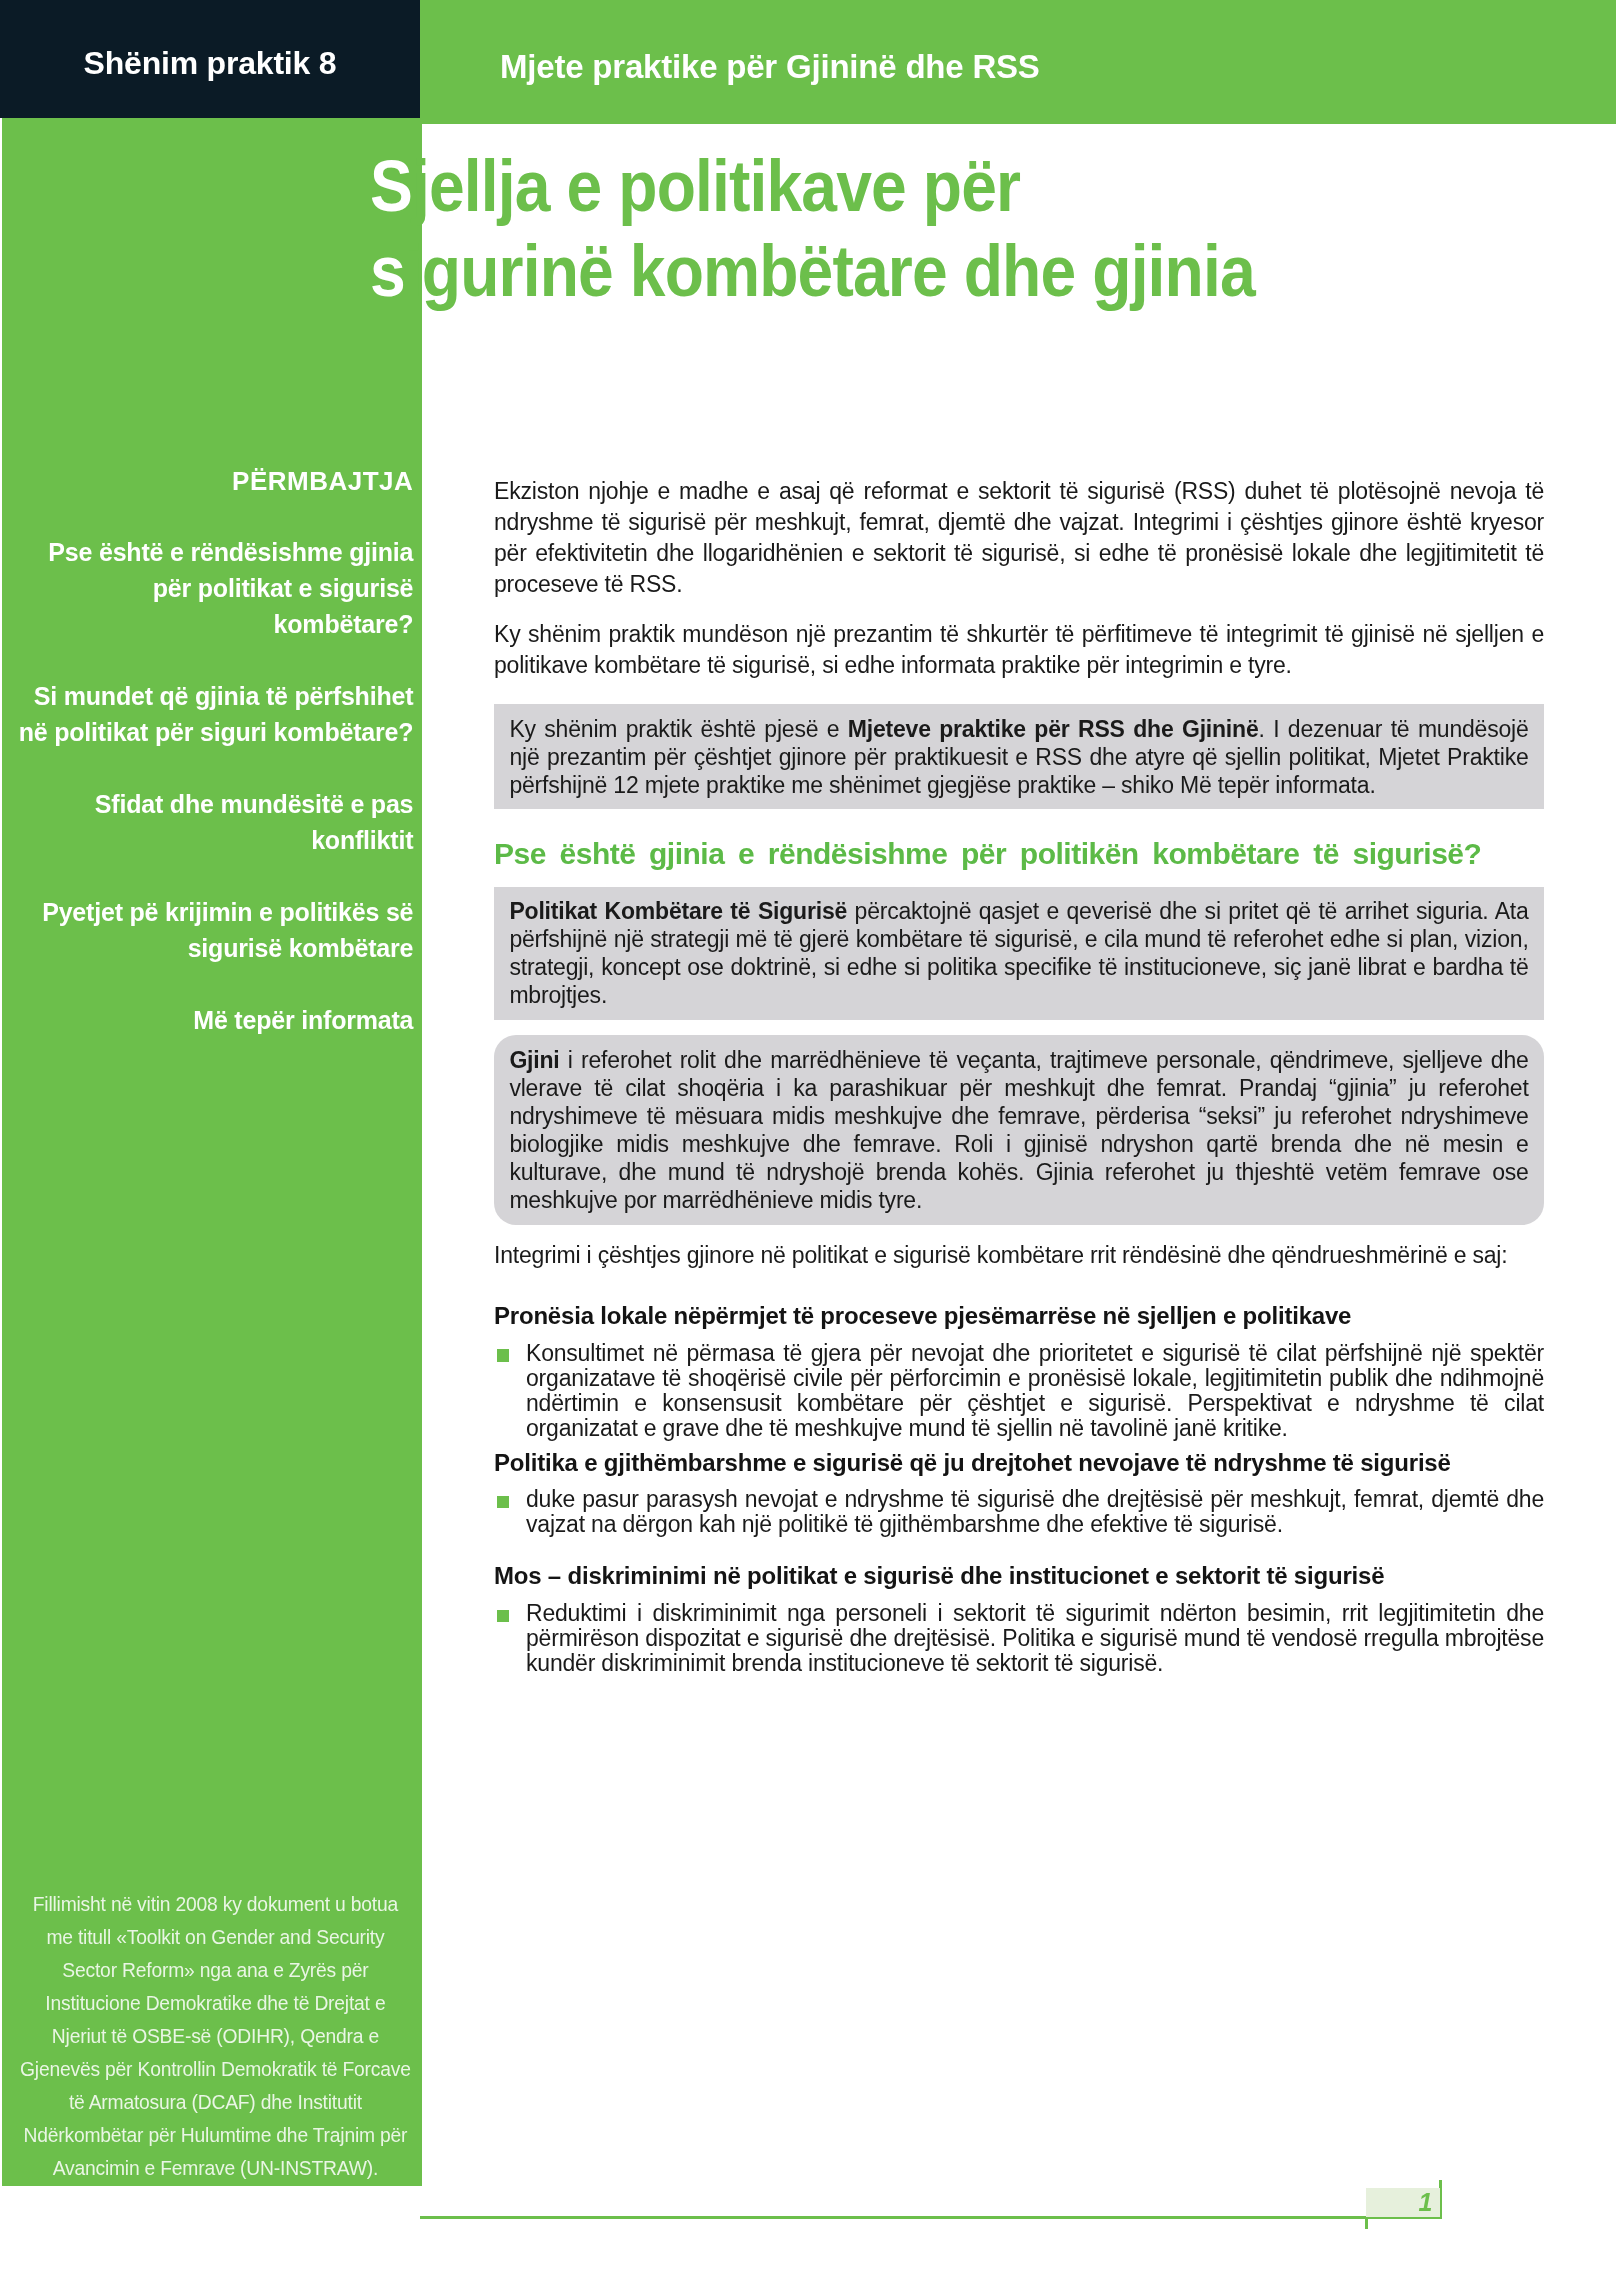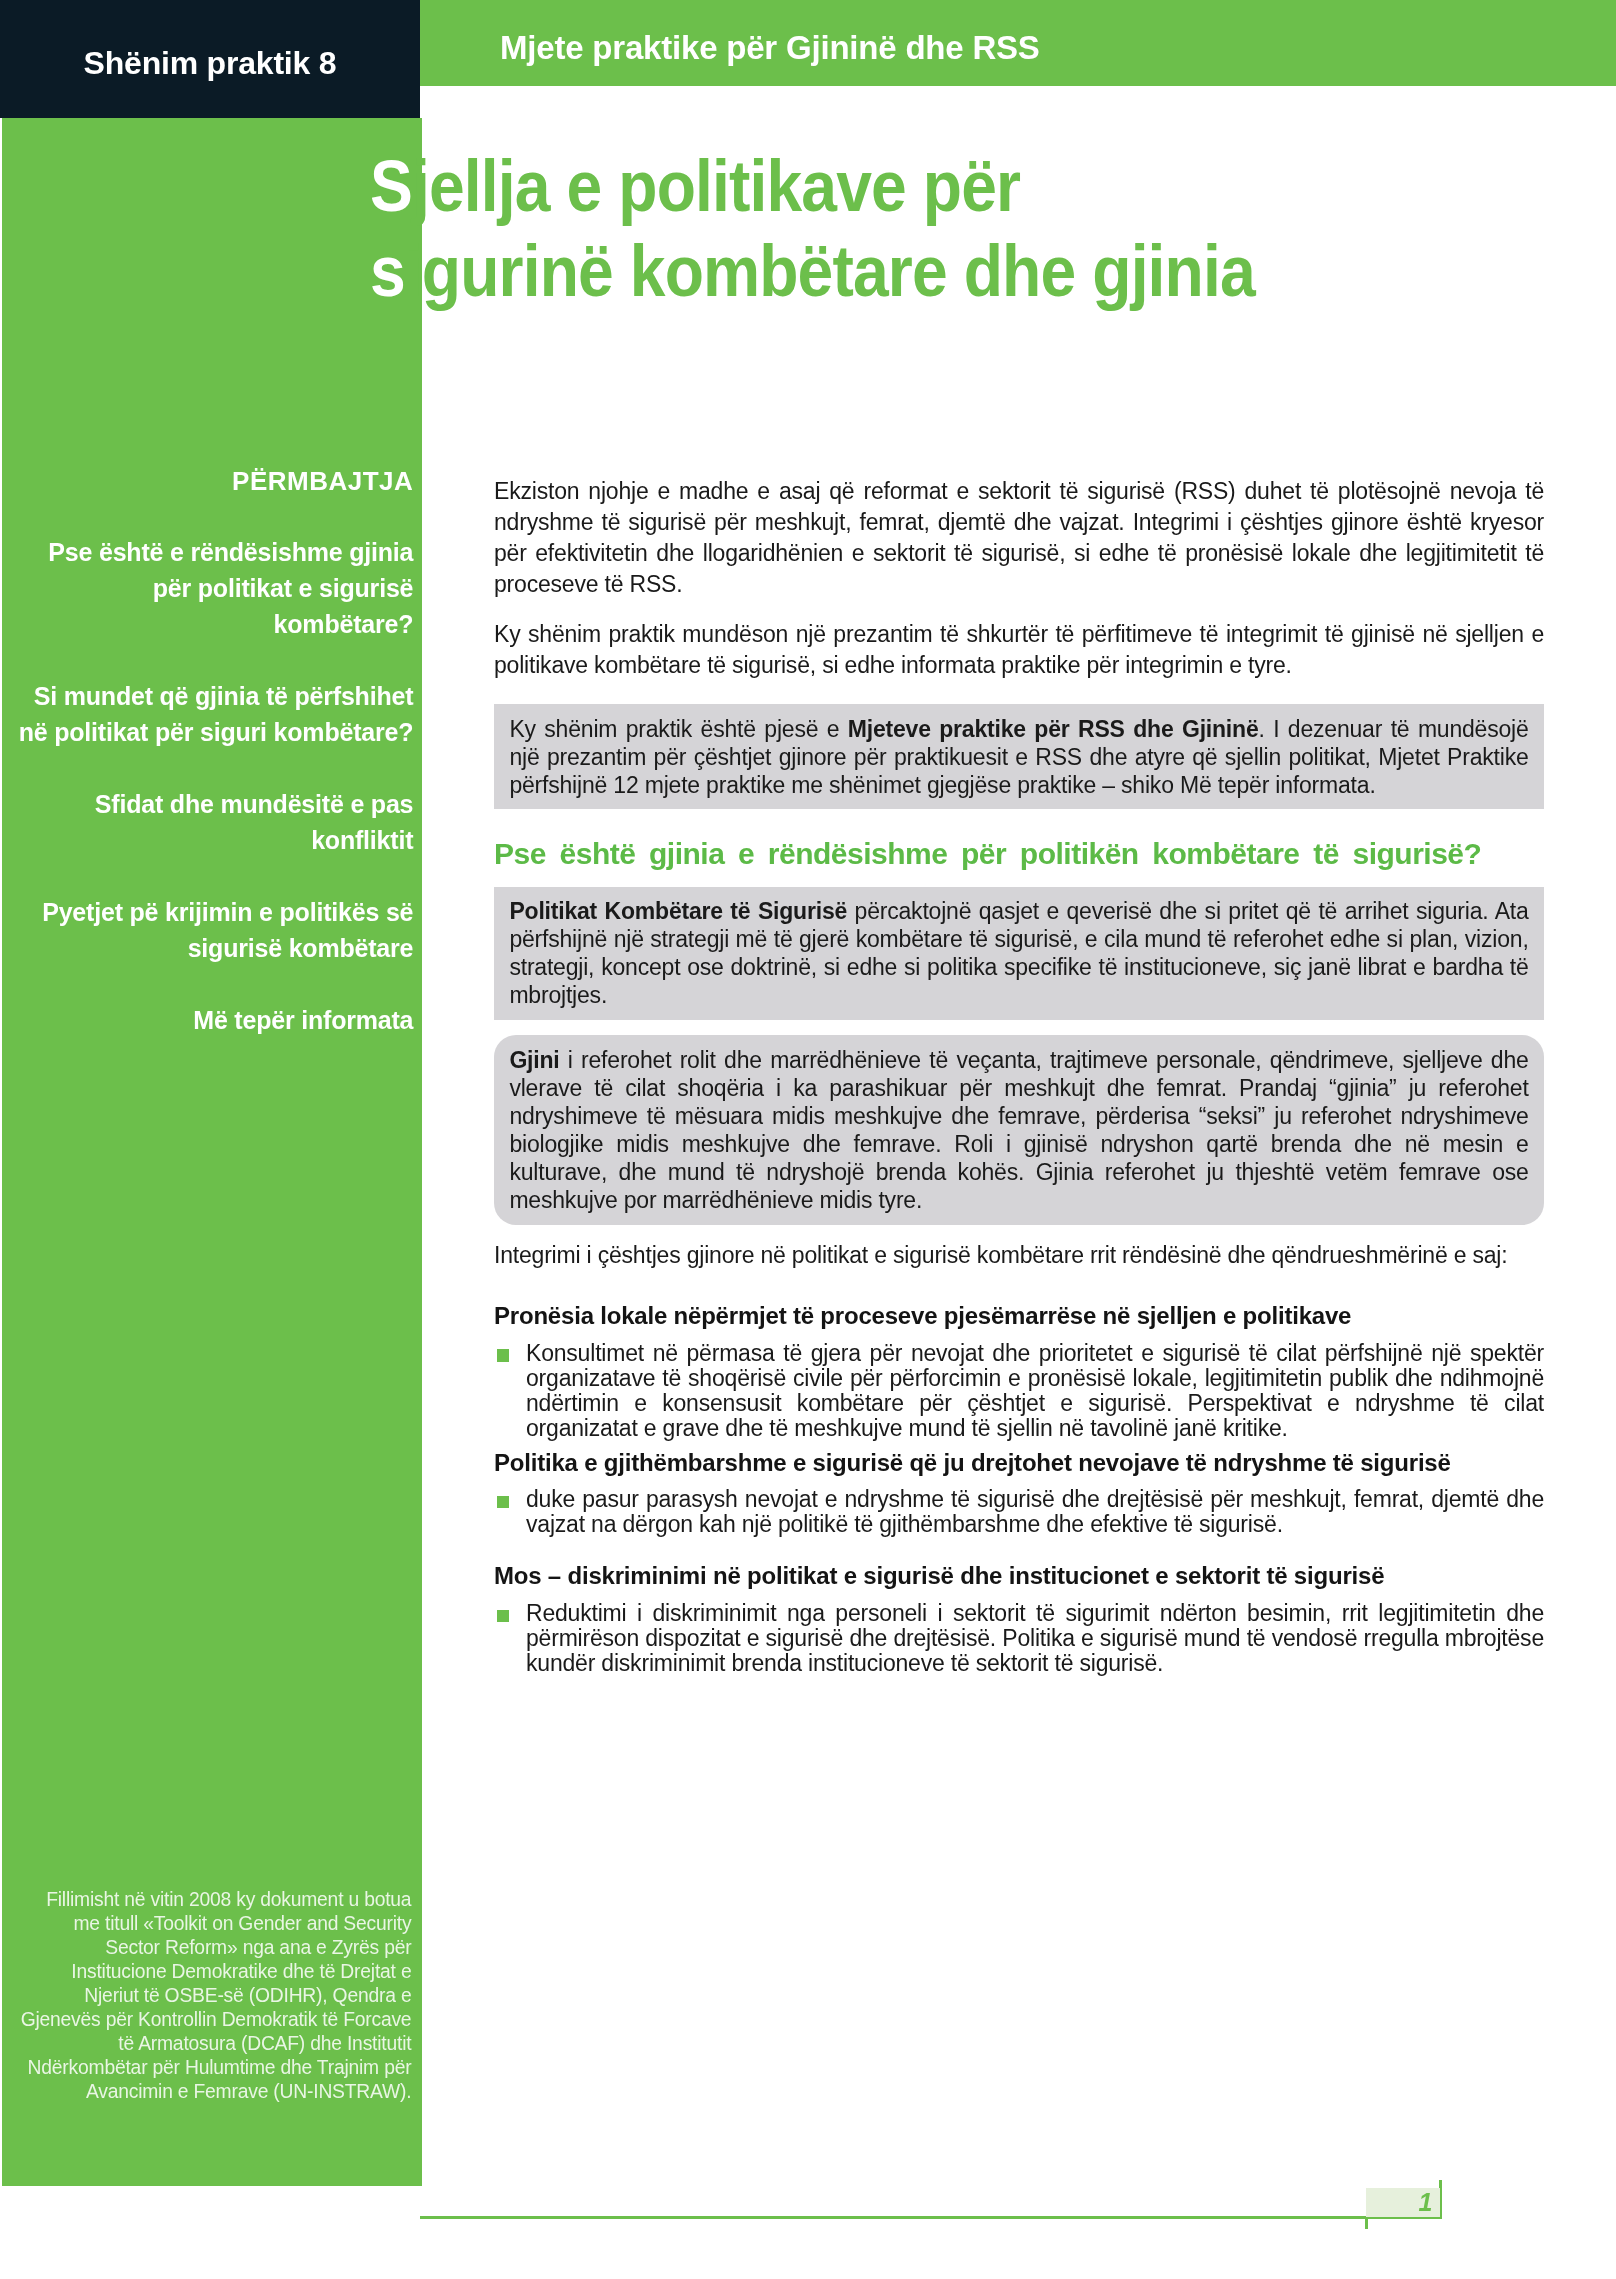--- a/index.html
+++ b/index.html
@@ -17,41 +17,41 @@
     font-family:"Liberation Sans", sans-serif;color:var(--ink);
     letter-spacing:-0.2px;
   }
   
   .badge{
     position:absolute;left:0;top:0;width:420px;height:118px;background:var(--dark);
     display:flex;align-items:center;justify-content:center;
   }
   .badge span{color:#fff;font-weight:bold;font-size:32px;padding-top:9.7px;}
   .topbar{
-    position:absolute;left:420px;top:0;width:1196px;height:86px;background:var(--green);
+    position:absolute;left:420px;top:0;width:1196px;height:124px;background:var(--green);
     display:flex;align-items:center;
   }
   .topbar span{color:#fff;font-weight:bold;font-size:33px;padding-left:80px;padding-top:9.7px;}
   
   .sidebar{
     position:absolute;left:2px;top:118px;width:420px;height:2068px;background:var(--green);
     box-sizing:border-box;padding:348px 8.7px 0 14.5px;
   }
   .sidebar-heading{
     color:#fff;font-weight:bold;font-size:26px;text-align:right;letter-spacing:0.5px;
     margin:0 0 37px 0;
   }
   .toc{list-style:none;margin:0;padding:0;}
   .toc li{
     color:#fff;font-weight:bold;font-size:25px;line-height:36px;text-align:right;
     margin:0 0 36px 0;
   }
   .sidebar-footnote{
     position:absolute;left:17.4px;right:10.6px;top:1770px;
-    color:rgba(255,255,255,0.85);font-size:19.3px;line-height:24px;text-align:right;
+    color:rgba(255,255,255,0.85);font-size:19.3px;line-height:33px;text-align:center;
   }
   
   .title{
     position:absolute;left:370px;top:143px;margin:0;z-index:3;
     color:var(--green);font-weight:bold;font-size:73px;line-height:85px;
     letter-spacing:-1px;white-space:nowrap;
     transform:scaleX(0.88);transform-origin:0 0;
   }
   .title .fl{color:#fff;}
   

